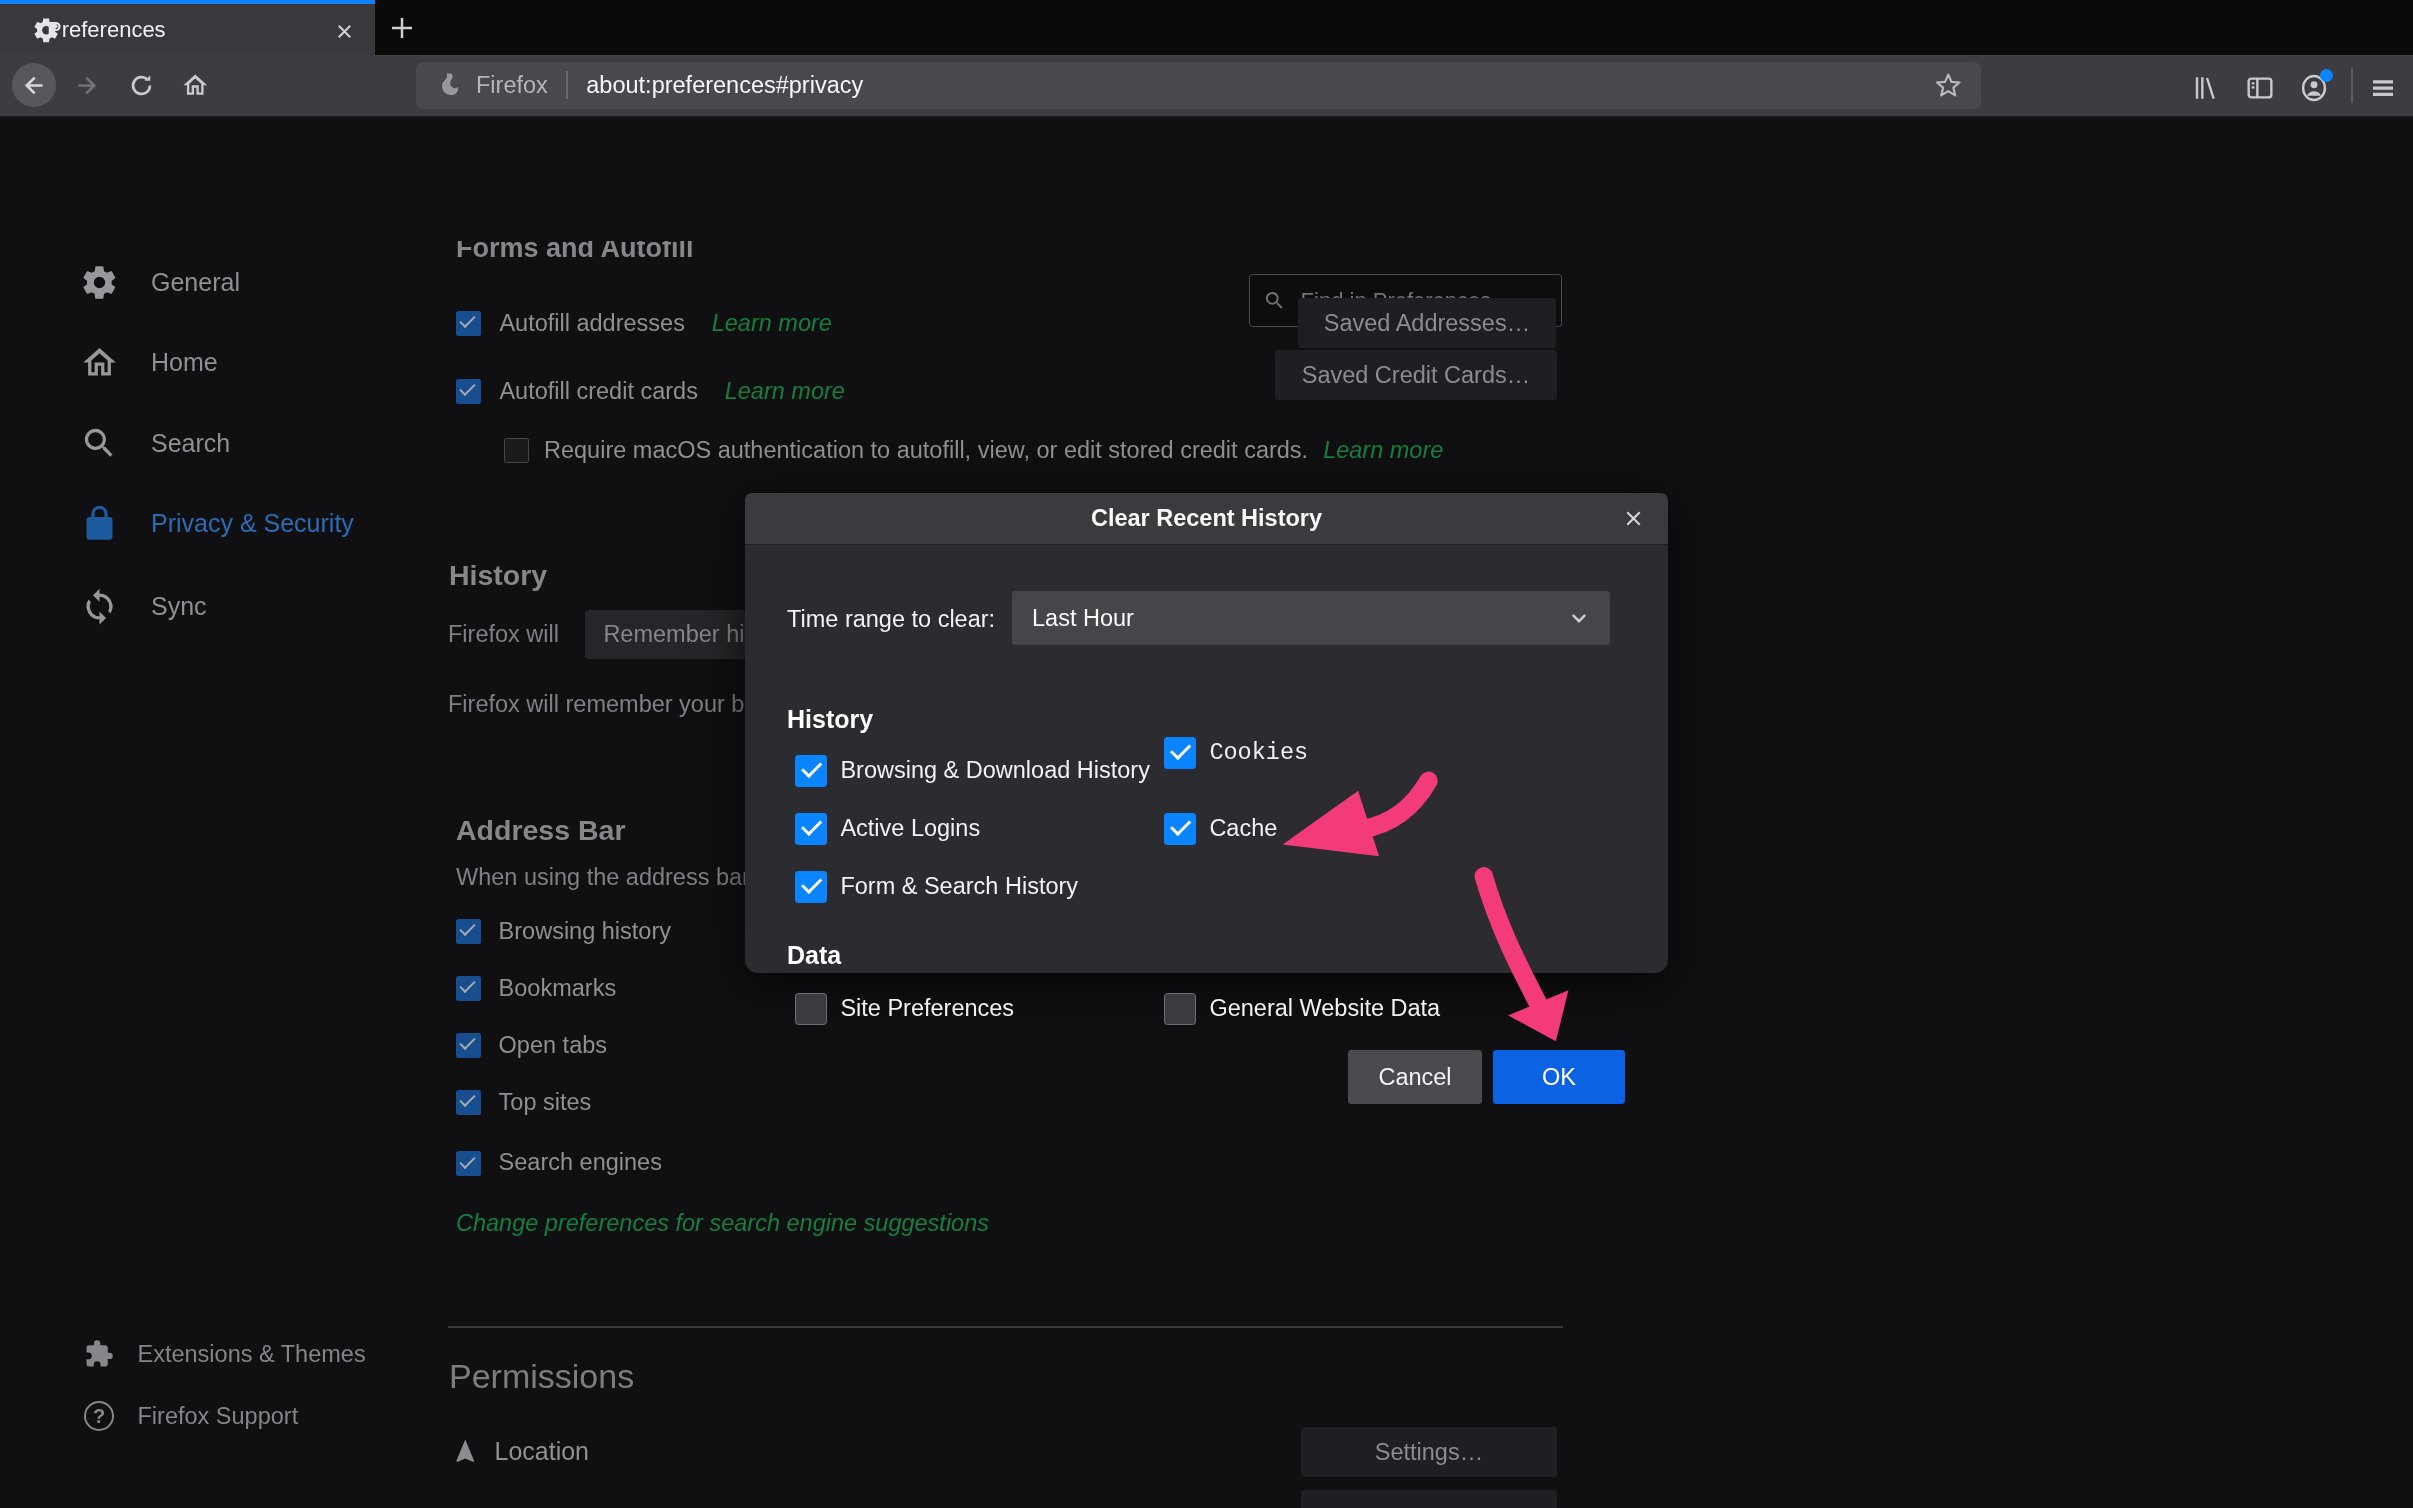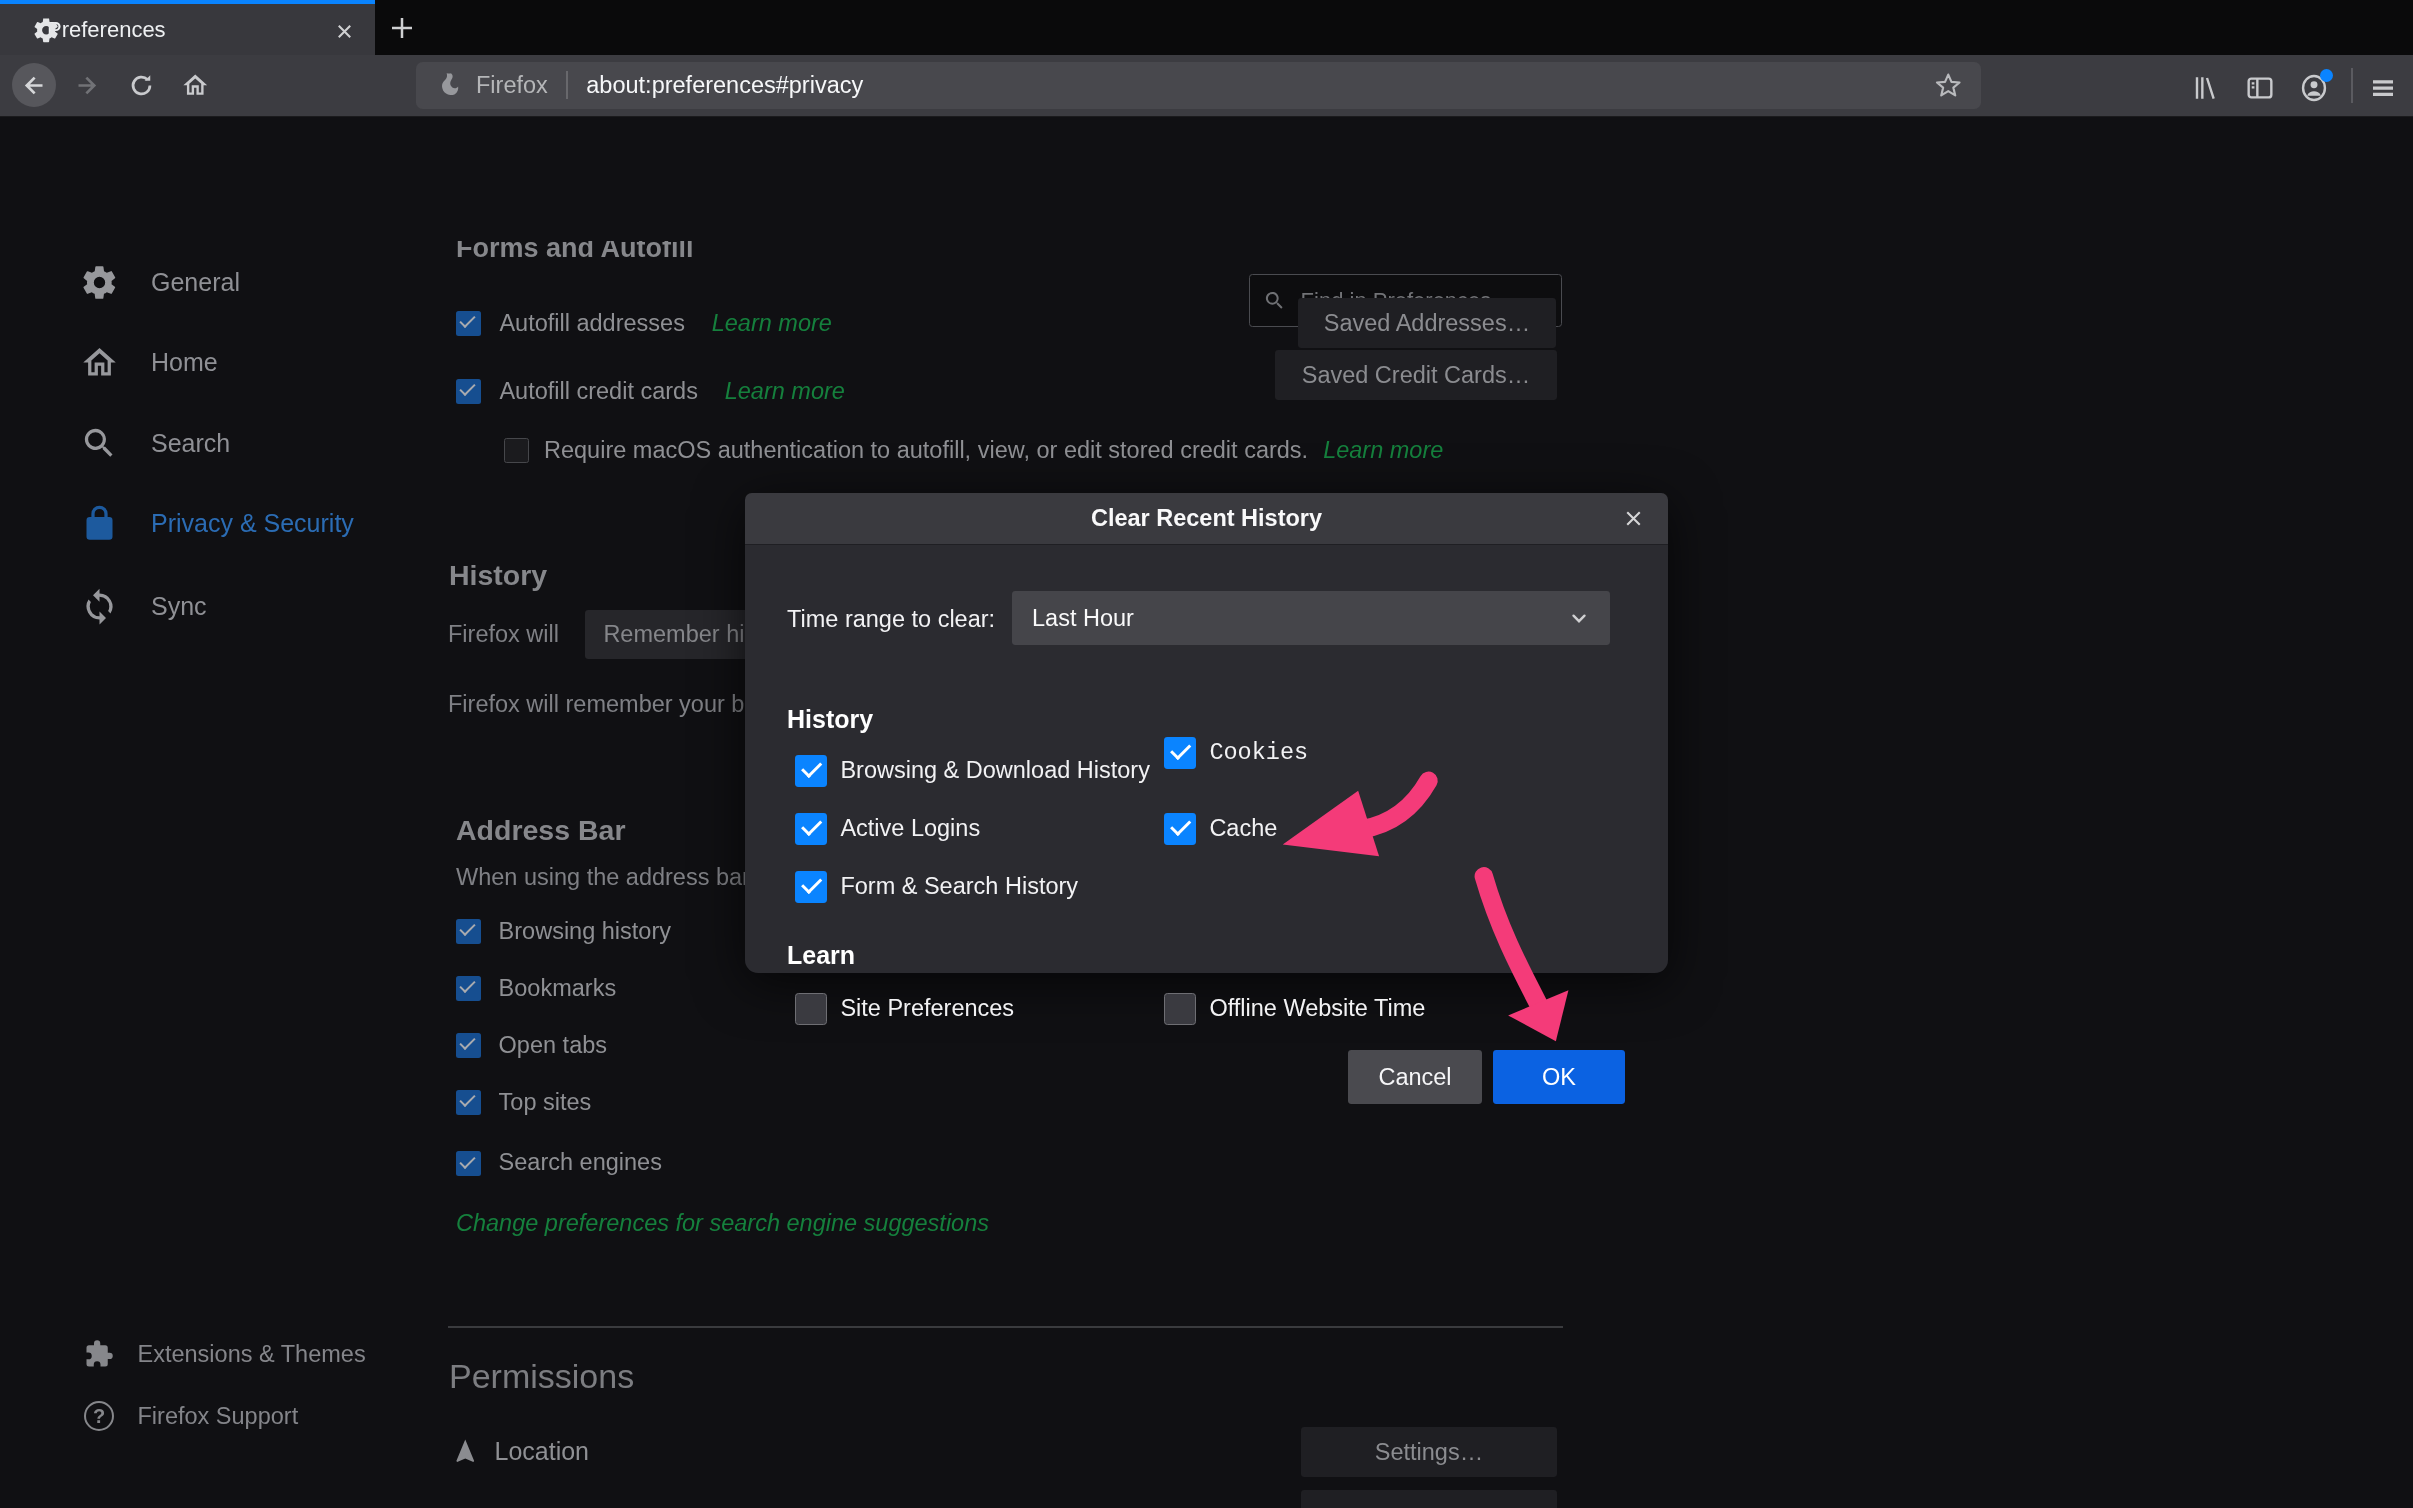--- a/index.html
+++ b/index.html
@@ -339,29 +339,29 @@
     </div>
     <div class="abs flex" style="left:419px;top:311px;height:49px;gap:13.4px;">
       <span class="cb cb-lg checked"></span>
       <span class="dlg-lbl">Cache</span>
     </div>
     <div class="abs flex" style="left:50px;top:369px;height:49px;gap:13.4px;">
       <span class="cb cb-lg checked"></span>
       <span class="dlg-lbl">Form &amp; Search History</span>
     </div>
 
-    <div class="abs flex dlg-h" style="left:42px;top:442px;height:40px;">Learn</div>
+    <div class="abs flex dlg-h" style="left:42px;top:442px;height:40px;">Data</div>
 
     <div class="abs flex" style="left:50px;top:491px;height:49px;gap:13.4px;">
       <span class="cb cb-lg unchecked"></span>
       <span class="dlg-lbl">Site Preferences</span>
     </div>
     <div class="abs flex" style="left:419px;top:491px;height:49px;gap:13.4px;">
       <span class="cb cb-lg unchecked"></span>
-      <span class="dlg-lbl">Offline Website Time</span>
+      <span class="dlg-lbl">General Website Data</span>
     </div>
 
     <div class="abs btn btn-cancel" style="left:603px;top:557px;width:134px;height:54px;">Cancel</div>
     <div class="abs btn btn-ok" style="left:748px;top:557px;width:132px;height:54px;">OK</div>
   </div>
 
   <svg class="abs arrows" viewBox="0 0 2880 1800">
     <g fill="#f43b79" stroke="#f43b79">
       <path d="M1625 990 C1662 984 1688 962 1705 932" fill="none" stroke-width="22" stroke-linecap="round"></path>
       <polygon points="1531,1008 1621,944 1646,1022" stroke="none"></polygon>

